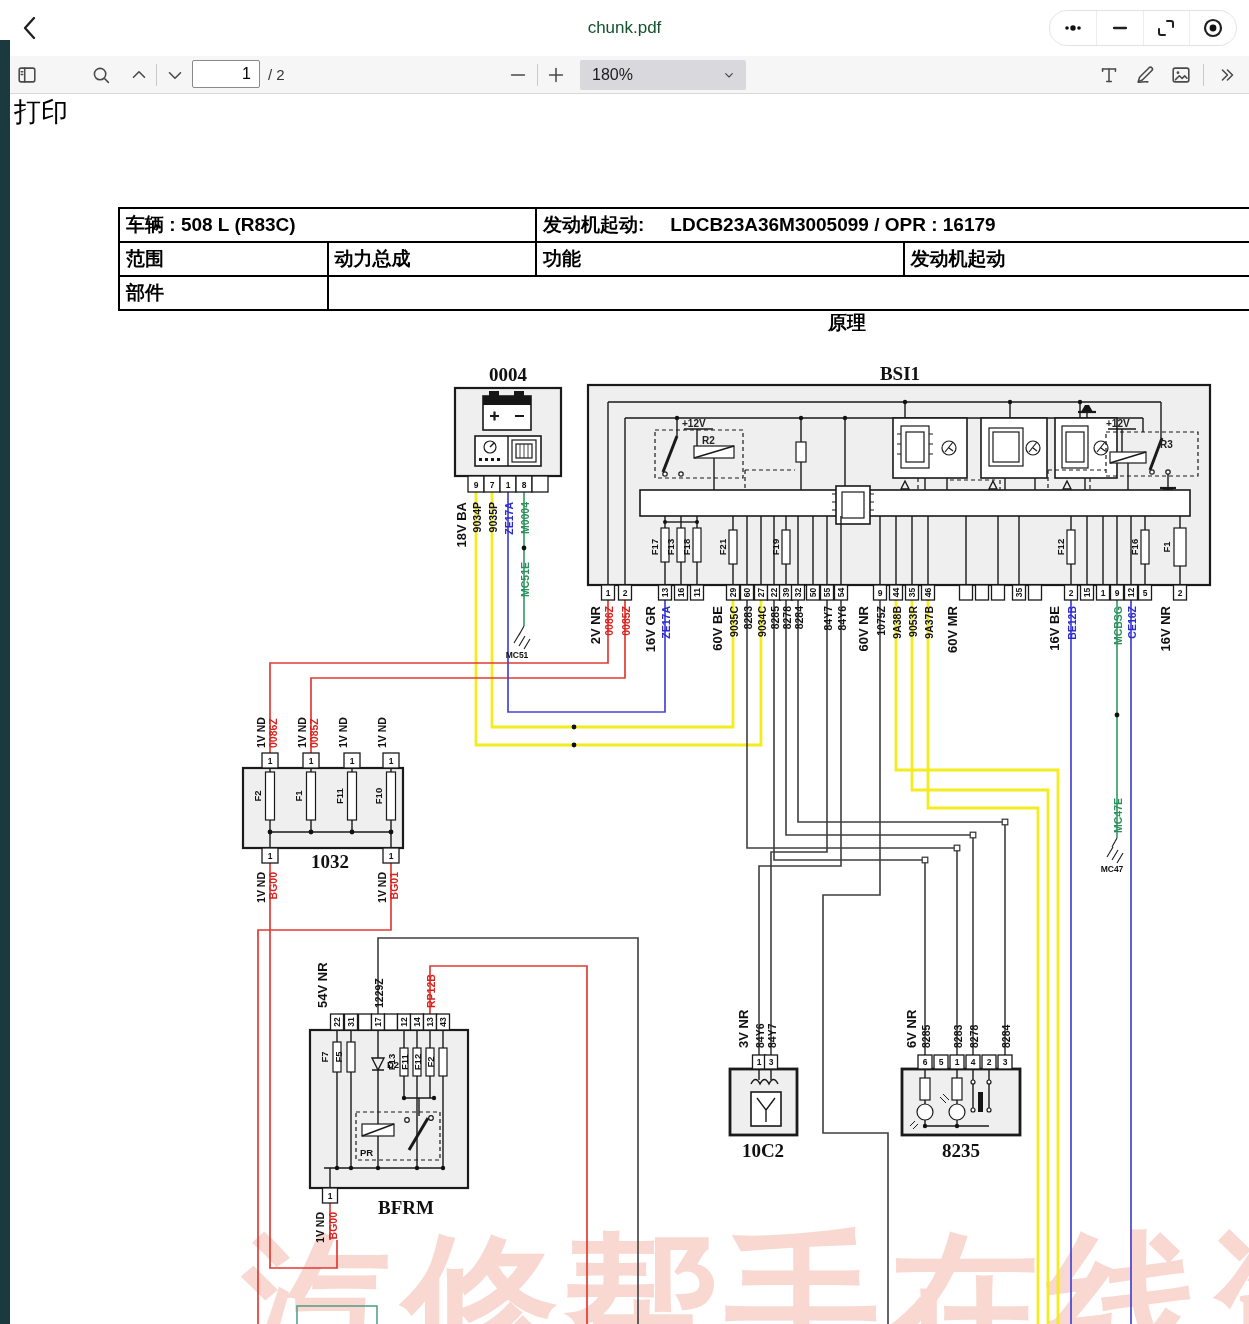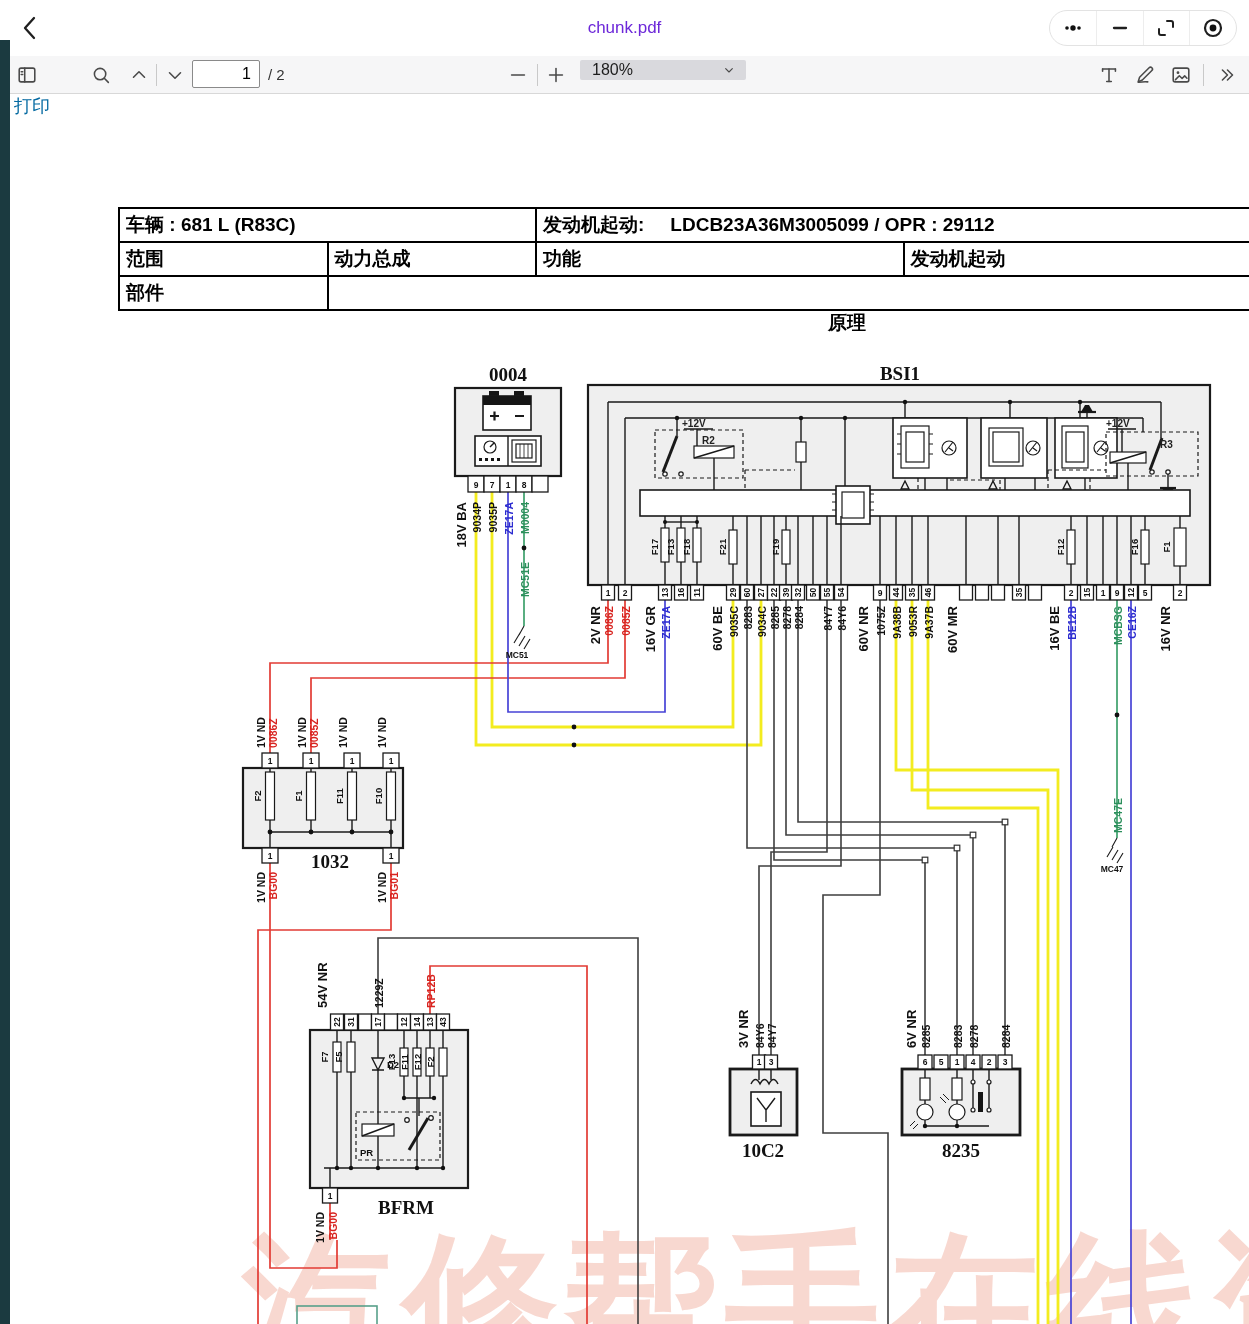--- a/index.html
+++ b/index.html
@@ -2,43 +2,43 @@
 <html><head>
 <meta charset="utf-8">
 <style>
   html,body{margin:0;padding:0;background:#e9e9e9;}
   .screen{position:relative;width:1249px;height:1324px;background:#fff;overflow:hidden;
           font-family:"Liberation Sans",sans-serif;}
   
   .titlebar{position:absolute;left:0;top:0;right:0;height:56px;background:#fff;z-index:10;}
   .back-btn{position:absolute;left:16px;top:13px;width:30px;height:30px;cursor:pointer;}
   .win-title{position:absolute;left:0;right:0;top:0;height:56px;line-height:56px;text-align:center;
-             font-size:17px;color:#6d28d9;}
+             font-size:17px;color:#14532d;}
   .pill{position:absolute;right:12px;top:10px;width:188px;height:36px;border:1px solid #e3e3e3;
         border-radius:19px;display:flex;background:#fff;box-sizing:border-box;}
   .pill .cell{flex:1;display:flex;align-items:center;justify-content:center;cursor:pointer;}
   .pill .cell + .cell{border-left:1px solid #ededed;}
   .toolbar{position:absolute;left:0;top:56px;right:0;height:38px;background:#f6f6f7;
            border-bottom:1px solid #d8d8d8;z-index:10;box-sizing:border-box;}
   .tbtn{position:absolute;top:6px;width:26px;height:26px;display:flex;align-items:center;
         justify-content:center;cursor:pointer;}
   .tsep{position:absolute;top:8px;width:1px;height:22px;background:#c9c9c9;}
   .page-input{position:absolute;left:192px;top:4px;width:68px;height:28px;border:1px solid #8a8a8a;
               background:#fff;box-sizing:border-box;text-align:right;padding-right:8px;font-size:16px;
               font-family:"Liberation Sans",sans-serif;border-radius:2px;}
   .page-total{position:absolute;left:268px;top:0;height:38px;line-height:38px;font-size:15px;color:#333;}
-  .zoom-select{position:absolute;left:580px;top:4px;width:166px;height:20px;background:#d9d9dd;
+  .zoom-select{position:absolute;left:580px;top:4px;width:166px;height:30px;background:#d9d9dd;
                border-radius:2px;display:flex;align-items:center;cursor:pointer;}
   .zoom-select span{font-size:16px;color:#1c1c1c;padding-left:12px;flex:1;}
   .zoom-select svg{margin-right:9px;}
   
   .strip{position:absolute;left:0;top:40px;width:10px;height:1284px;background:#1b3a40;z-index:12;}
   
   .print-label{position:absolute;left:14px;top:94px;font-family:Liberation Serif, serif;
-               font-size:18px;color:#0369a1;z-index:3;}
+               font-size:27px;color:#000000;z-index:3;}
   .url-label{position:absolute;left:986px;top:97px;width:263px;overflow:hidden;white-space:nowrap;
              font-family:"Liberation Mono",monospace;font-size:23px;color:#2a2a2a;z-index:3;}
   table.info{position:absolute;left:118px;top:207px;border-collapse:collapse;z-index:3;
              font-size:19px;font-weight:bold;color:#000;table-layout:fixed;width:1124px;}
   table.info td{border:2px solid #000;height:32px;padding:0 6px;vertical-align:middle;
                 overflow:hidden;white-space:nowrap;}
   .vin-gap{display:inline-block;width:26px;}
   .heading{position:absolute;left:828px;top:310px;font-size:19px;font-weight:bold;color:#000;z-index:3;}
   .watermark{position:absolute;left:242px;top:1203px;font-family:"Liberation Serif",serif;
              font-size:155px;font-weight:bold;letter-spacing:6px;white-space:nowrap;
@@ -190,23 +190,23 @@
     </div>
   </div>
 
   <div class="strip"></div>
 
   <div class="print-label">打印</div>
 
   <table class="info">
     <tbody>
         <tr>
-      <td colspan="2" style="width:403px">车辆 : 681 L (R83C)</td>
+      <td colspan="2" style="width:403px">车辆 : 508 L (R83C)</td>
       <td colspan="2" style="width:721px">
-        <span>发动机起动:</span><span class="vin-gap"></span><span>LDCB23A36M3005099 / OPR : 29112</span>
+        <span>发动机起动:</span><span class="vin-gap"></span><span>LDCB23A36M3005099 / OPR : 16179</span>
       </td>
     </tr>
     <tr>
       <td style="width:158px">范围</td>
       <td style="width:245px">动力总成</td>
       <td style="width:323px">功能</td>
       <td style="width:398px">发动机起动</td>
     </tr>
     <tr>
       <td>部件</td>

